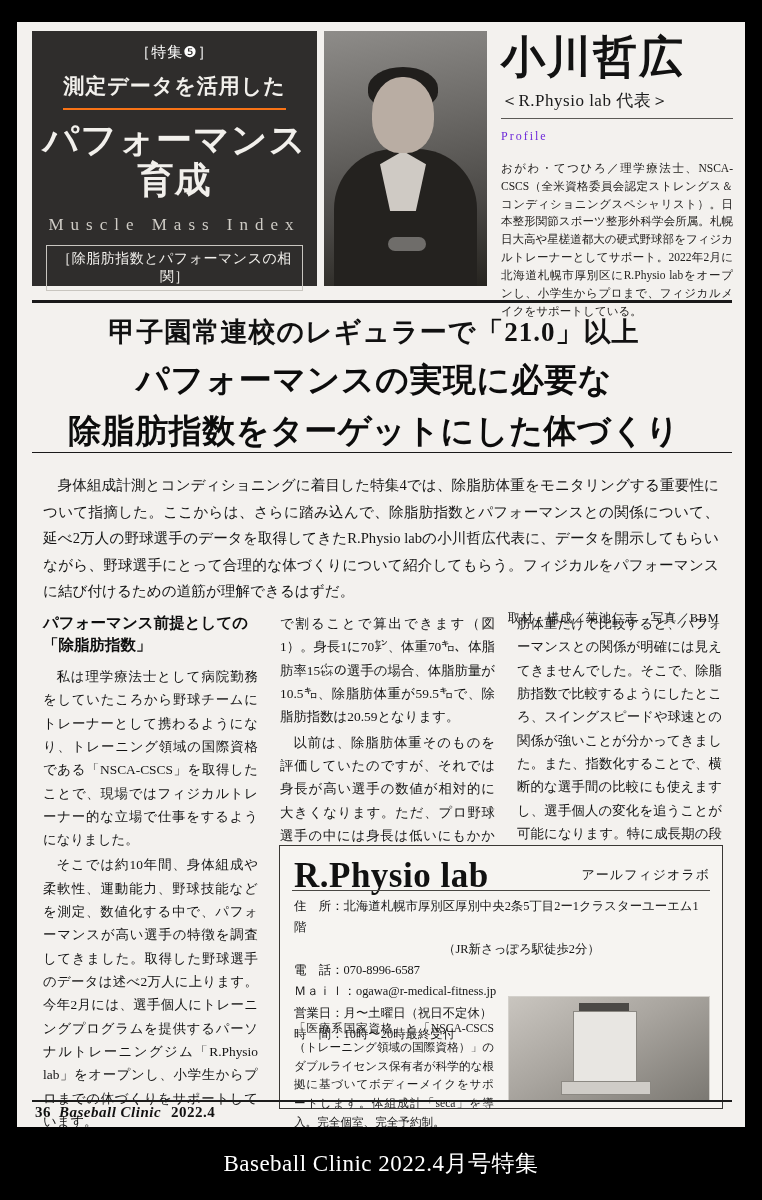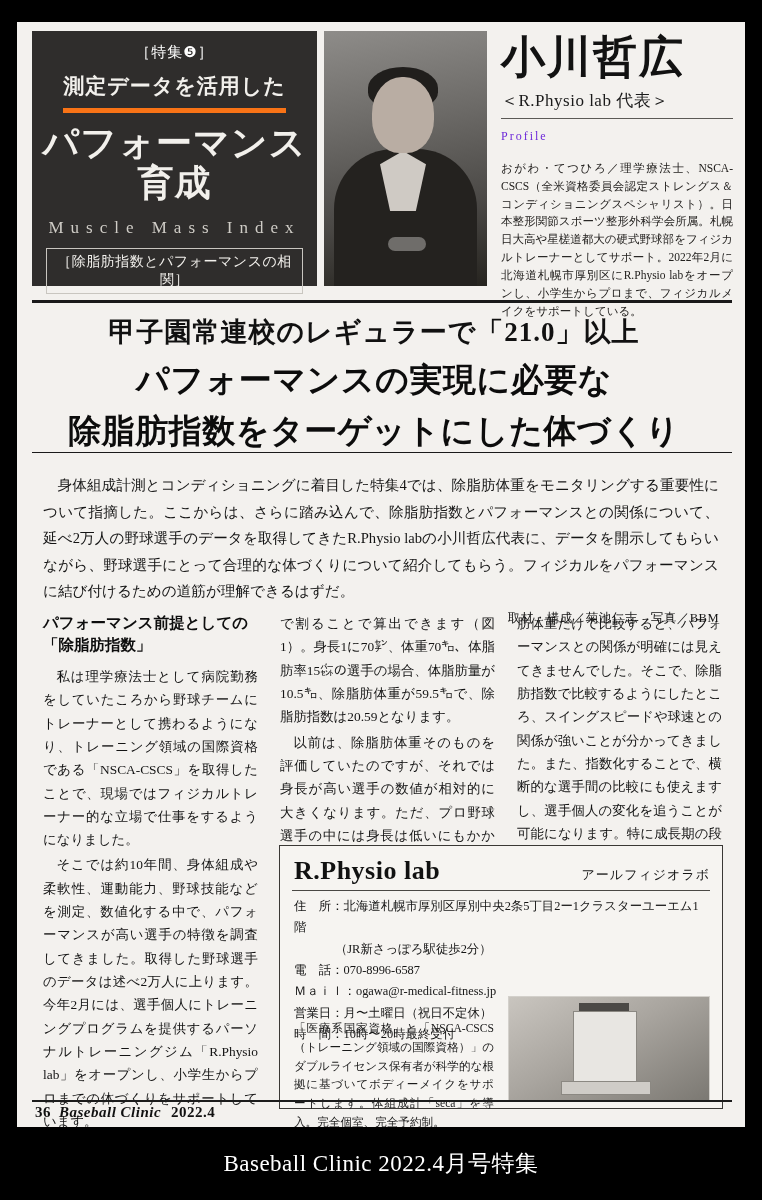--- a/index.html
+++ b/index.html
@@ -48,21 +48,21 @@
     margin-top: 12px;
     font-size: 15px;
     letter-spacing: 1px;
     color: #ffffff;
   }
   .feature-sub {
     margin-top: 10px;
     font-size: 21px;
     letter-spacing: 1px;
     font-weight: bold;
-    border-bottom: 5px solid #f97316;
+    border-bottom: 2px solid #f97316;
     padding-bottom: 8px;
     display: inline-block;
   }
   .feature-title {
     margin-top: 10px;
     font-size: 36px;
     line-height: 1.12;
     font-weight: bold;
     letter-spacing: 1px;
   }
@@ -233,21 +233,21 @@
   .adbox {
     position: absolute;
     left: 262px; top: 823px;
     width: 442px; height: 262px;
     border: 1px solid #3a3835;
     background: #f6f4f1;
   }
   .ad-title {
     position: absolute;
     left: 14px; top: 10px;
-    font-size: 26px;
+    font-size: 35px;
     font-weight: bold;
     letter-spacing: 0.5px;
     color: #111;
     text-align: center;
   }
   .ad-kana {
     position: absolute;
     right: 12px; top: 20px;
     font-size: 13px;
     letter-spacing: 1px;
@@ -260,21 +260,21 @@
     background: #4a4845;
   }
   .ad-lines {
     position: absolute;
     left: 14px; top: 50px;
     width: 414px;
     font-size: 12.4px;
     line-height: 1.72;
     color: #151515;
   }
-  .ad-lines .indent2 { padding-left: 3.3em; }
+  .ad-lines .indent2 { padding-left: 3.3em; text-align: center; }
   .ad-note {
     position: absolute;
     left: 14px; top: 174px;
     width: 200px;
     font-size: 11.6px;
     line-height: 1.62;
     color: #1a1a1a;
     text-align: justify;
     border-top: 0;
   }

